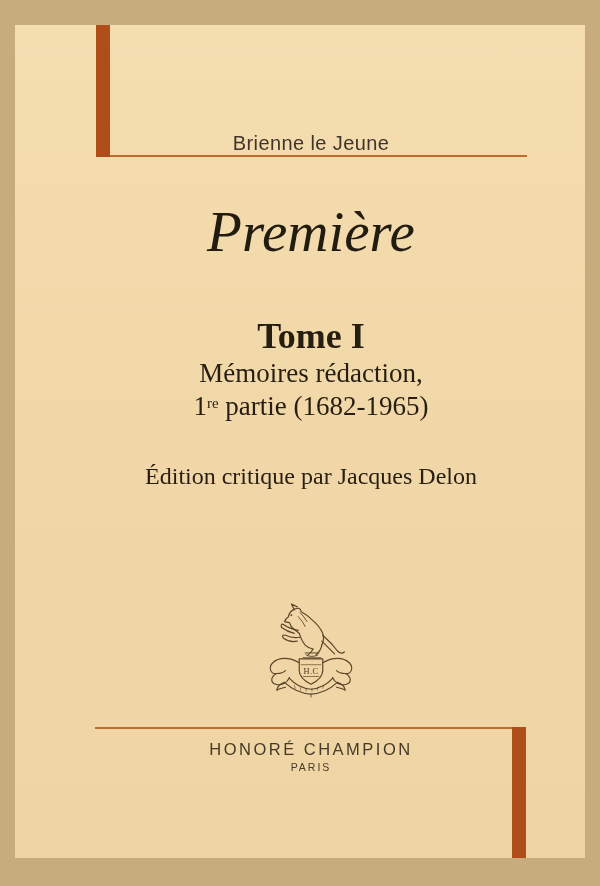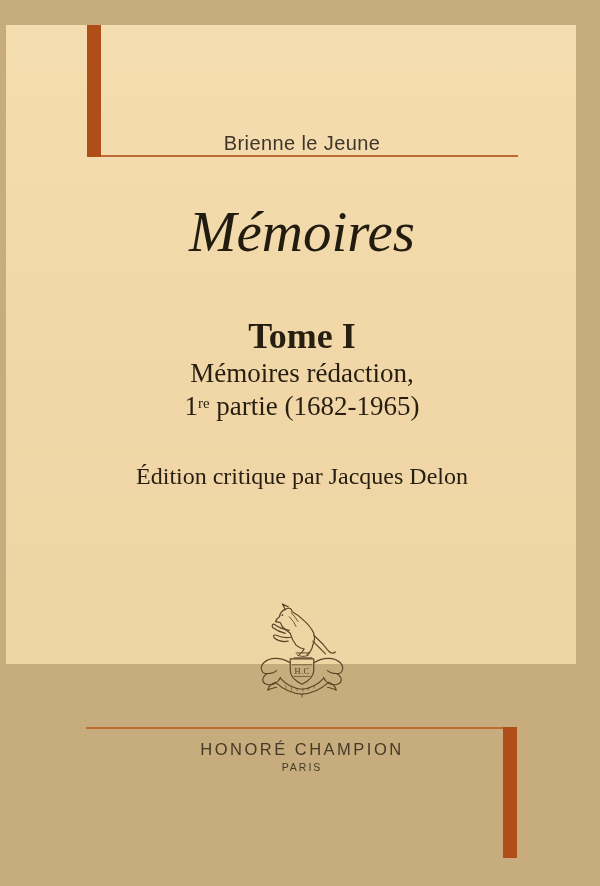--- a/index.html
+++ b/index.html
@@ -5,22 +5,22 @@
   html,body{margin:0;padding:0;}
   body{
     width:600px;height:886px;
     background:#c7ac7d;
     position:relative;
     overflow:hidden;
     font-family:"Liberation Serif", serif;
   }
   .panel{
     position:absolute;
-    left:6px; top:25px;
-    width:570px; height:639px;
+    left:15px; top:25px;
+    width:570px; height:833px;
     background:linear-gradient(180deg,#f4ddb0 0%,#f1d7a7 55%,#efd5a4 100%);
   }
   .accent-bar{
     position:absolute;
     width:14px;
     background:#b04e1a;
   }
   .accent-bar.top{ left:81px; top:0; height:132px; }
   .accent-bar.bottom{ left:497px; top:702px; height:131px; }
   .rule{
@@ -93,21 +93,21 @@
 </head>
 <body>
 
 <div class="panel">
 
   <div class="accent-bar top"></div>
   <div class="rule top"></div>
 
   <div class="line author">Brienne le Jeune</div>
 
-  <div class="line title">Mémoires</div>
+  <div class="line title">Première</div>
 
   <div class="line tome">Tome I</div>
 
   <div class="line sub1">Mémoires rédaction,</div>
 
   <div class="line sub2"><span>1</span><sup>re</sup><span> partie (1682-1965)</span></div>
 
   <div class="line editor">Édition critique par Jacques Delon</div>
 
   <div class="logo-wrap">

